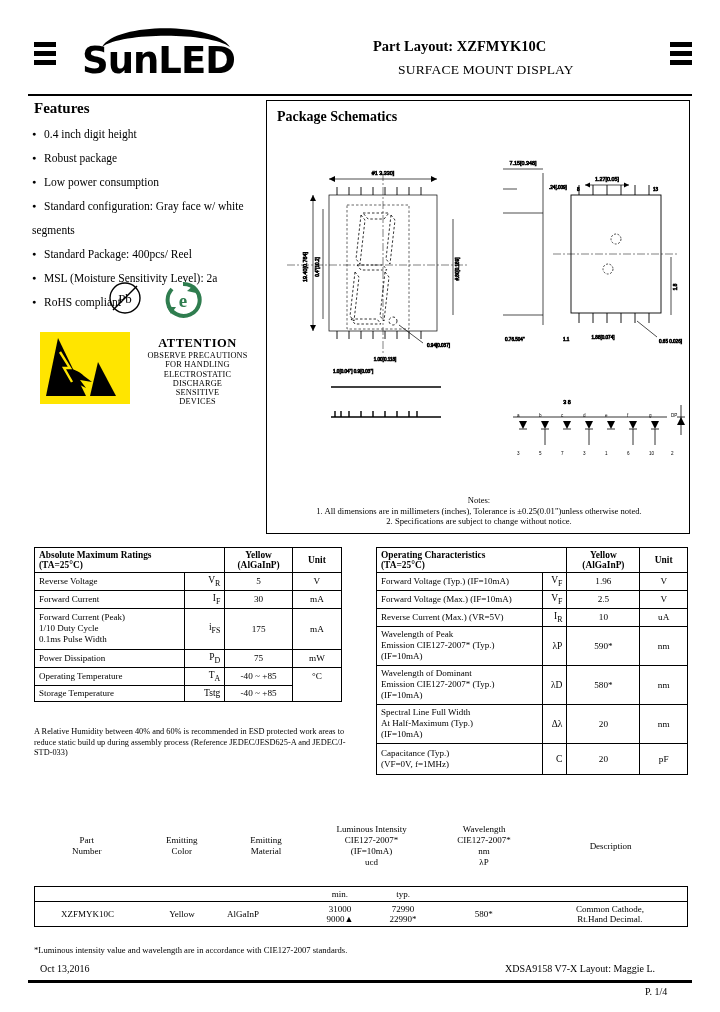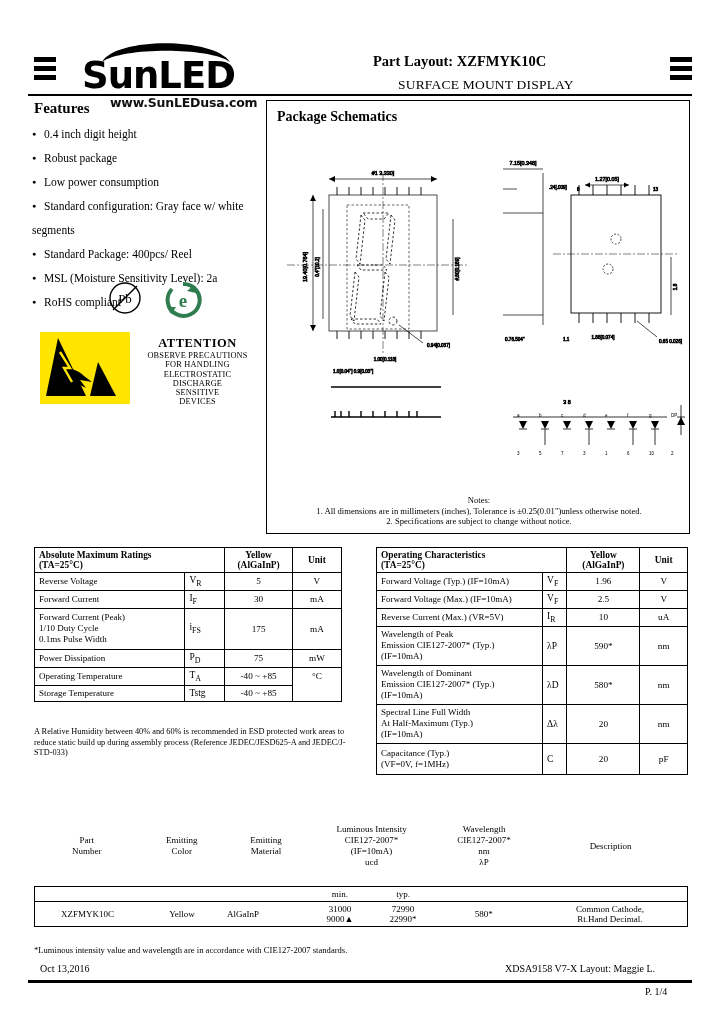--- a/index.html
+++ b/index.html
@@ -2,21 +2,21 @@
 <html><head>
 <meta charset="utf-8">
 <style>
   html,body{margin:0;padding:0;background:#f2f2f2;}
   body{font-family:"Liberation Serif",serif;}
   .page{
     position:relative;width:720px;height:1012px;background:#fff;
     box-sizing:border-box;overflow:hidden;
   }
   
-  .header{position:absolute;left:28px;top:41px;width:664px;height:68px;}
+  .header{position:absolute;left:28px;top:26px;width:664px;height:68px;}
   .hamburger{position:absolute;width:22px;}
   .hamburger span{display:block;height:5px;background:#000;margin-bottom:4px;}
   .ham-left{left:6px;top:16px;}
   .ham-right{left:642px;top:16px;}
   .logoblock{position:absolute;left:44px;top:-2px;width:260px;text-align:center;}
   .arc{position:relative;height:22px;width:160px;margin:0 auto -4px 24px;}
   .arc svg{display:block;}
   .logotext{font-family:"DejaVu Sans",sans-serif;font-weight:bold;font-size:37px;
     letter-spacing:-1px;line-height:38px;color:#000;margin-left:10px;text-align:left;}
   .weburl{font-family:"DejaVu Sans",sans-serif;font-size:12.5px;font-weight:bold;
@@ -57,21 +57,21 @@
 
   
   table{border-collapse:collapse;font-size:9.2px;}
   .tbl td,.tbl th{border:1px solid #000;padding:2px 4px;vertical-align:middle;}
   .tbl{position:absolute;border:1.2px solid #000;}
   .amr{left:34px;top:547px;width:308px;}
   .opc{left:376px;top:547px;width:312px;}
   .hd{font-weight:bold;text-align:center;font-size:9.4px;}
   .hdl{font-weight:bold;text-align:left;font-size:9.4px;}
   .ctr{text-align:center;}
-  .sym{text-align:left;font-size:9.5px;}
+  .sym{text-align:right;font-size:9.5px;}
   .rowlbl{font-size:9px;line-height:11px;}
   .nb-b{border-bottom:none !important;}
   .nb-t{border-top:none !important;}
 
   .humnote{position:absolute;left:34px;top:727px;width:312px;font-size:8.3px;
     line-height:10.5px;}
 
   
   .seltbl{position:absolute;left:34px;top:822px;width:654px;}
   .seltbl td{font-size:9px;padding:2px 3px;vertical-align:middle;}
@@ -105,21 +105,20 @@
         <span></span>
         <span></span>
     </div>
     <div class="logoblock">
       <div class="arc">
         <svg width="160" height="24" viewBox="0 0 160 24">
           <path d="M6 23 C20 -2 118 -2 134 23 C114 8 26 8 6 23 Z" fill="#000"></path>
         </svg>
       </div>
       <div class="logotext">SunLED</div>
-      <div class="weburl">www.SunLEDusa.com</div>
     </div>
     <div class="partnum">Part Layout: XZFMYK10C</div>
     <div class="subtitle">SURFACE MOUNT DISPLAY</div>
   </div>
   <div class="hrule"></div>
 
   <div class="features">
     <h2>Features</h2>
     <div class="feat-item">0.4 inch digit height</div>
     <div class="feat-item">Robust package</div>

